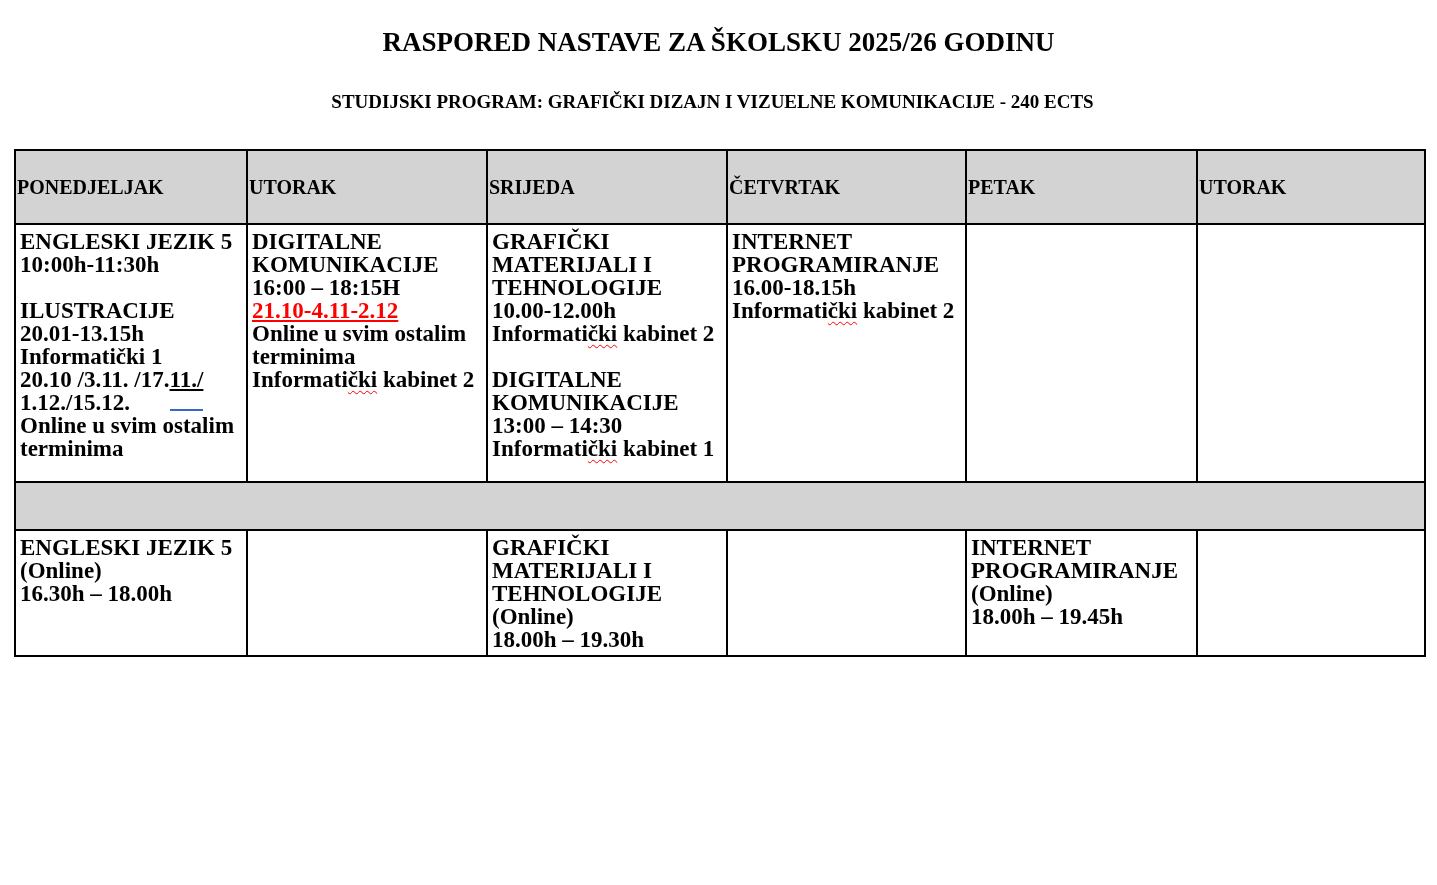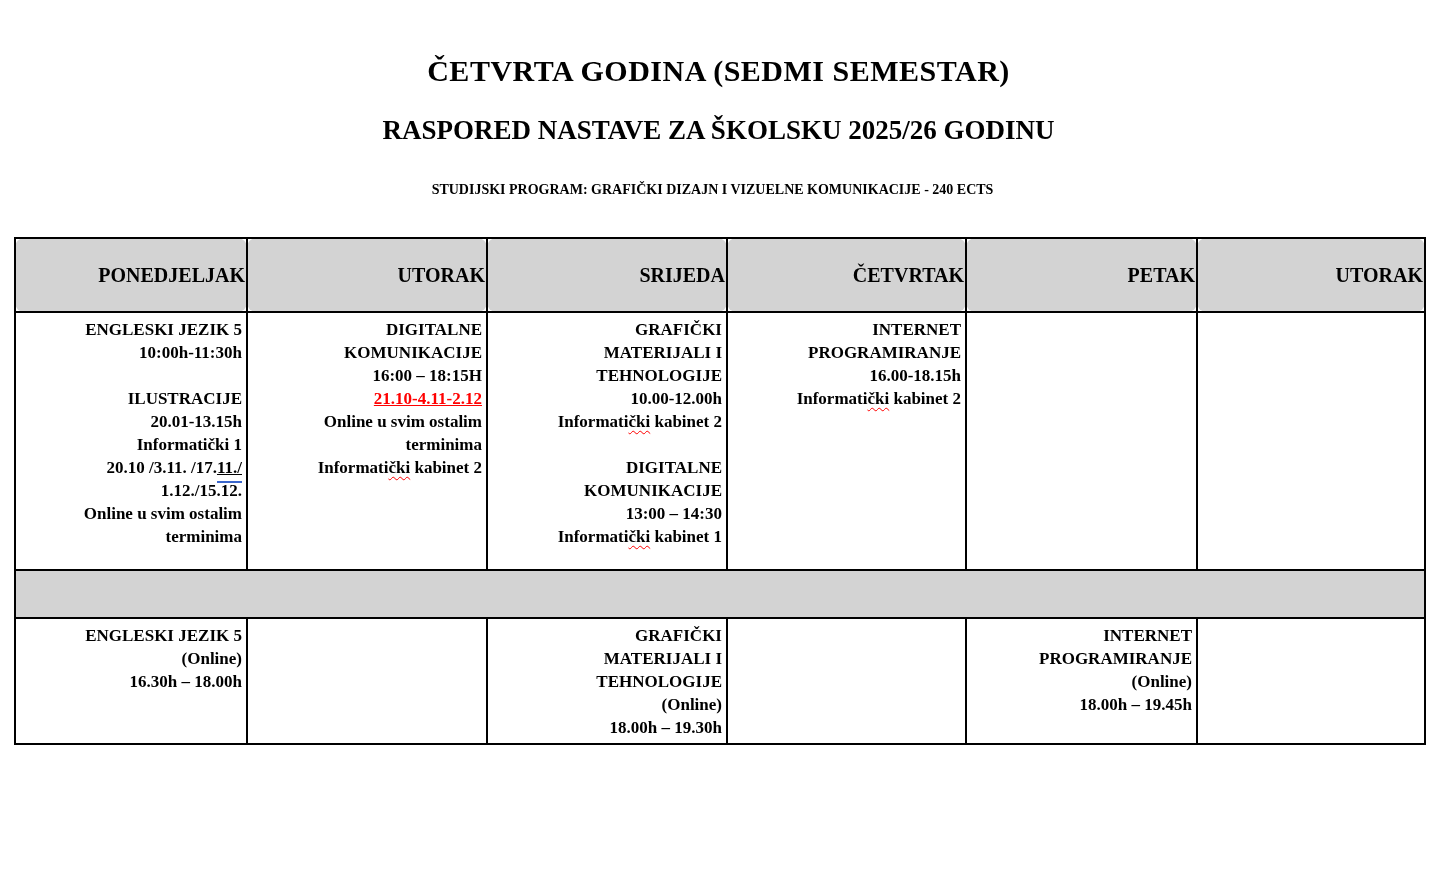--- a/index.html
+++ b/index.html
@@ -19,77 +19,75 @@
     line-height:34px;
     margin:54px 0 0 0;
     letter-spacing:0.5px;
   }
   .title-sub1{
     font-size:27px;
     line-height:24px;
     margin:30px 0 0 0;
   }
   .title-sub2{
-    font-size:14px;
+    font-size:19px;
     line-height:24px;
     margin:36px 12px 0 0;
   }
   table.timetable{
     border-collapse:collapse;
     table-layout:fixed;
     width:1410px;
     margin:35px 0 0 14px;
   }
   .timetable th,
   .timetable td{
     border:2px solid var(--border,#000);
   }
   .timetable th{
     background:var(--header-bg,#d3d3d3);
     height:70px;
     font-size:20px;
-    text-align:right;
+    text-align:left;
     vertical-align:middle;
     font-weight:bold;
-    border-radius:9px;
   }
   td.cell{
     vertical-align:top;
-    text-align:right;
-    font-size:17px;
+    text-align:left;
+    font-size:23px;
     line-height:23px;
     padding:5px 4px 4px 4px;
     font-weight:bold;
   }
   tr[data-name="schedule-row-1"] td.cell{height:247px;}
   tr[data-name="schedule-row-2"] td.cell{height:104px;}
   tr[data-name="separator-row"] td{
     height:44px;
     background:var(--separator-bg,#d3d3d3);
   }
   .seg-red{color:var(--highlight-red,#ff0000);text-decoration:underline;}
   .seg-bluelink{
     text-decoration:underline;
     text-decoration-skip-ink:none;
     border-bottom:2px solid var(--link-blue,#3a66cc);
-    padding-bottom:4px;
+    padding-bottom:17px;
   }
   .seg-spell{
     text-decoration:underline wavy var(--highlight-red,#ff0000);
     text-decoration-skip-ink:none;
     text-underline-offset:3px;
     text-decoration-thickness:1px;
   }
 </style>
 </head>
 <body>
 
 <div class="page" data-name="schedule-document-page">
   <div class="titles" data-name="document-header">
-    <div class="title-main" data-name="page-title">ČETVRTA GODINA (SEDMI SEMESTAR)</div>
     <div class="title-sub1" data-name="subtitle-school-year">RASPORED NASTAVE ZA ŠKOLSKU 2025/26 GODINU</div>
     <div class="title-sub2" data-name="subtitle-study-program">STUDIJSKI PROGRAM: GRAFIČKI DIZAJN I VIZUELNE KOMUNIKACIJE - 240 ECTS</div>
   </div>
 
   <table class="timetable" data-name="weekly-timetable">
     <colgroup>
       <col style="width:232px">
       <col style="width:240px">
       <col style="width:240px">
       <col style="width:239px">

